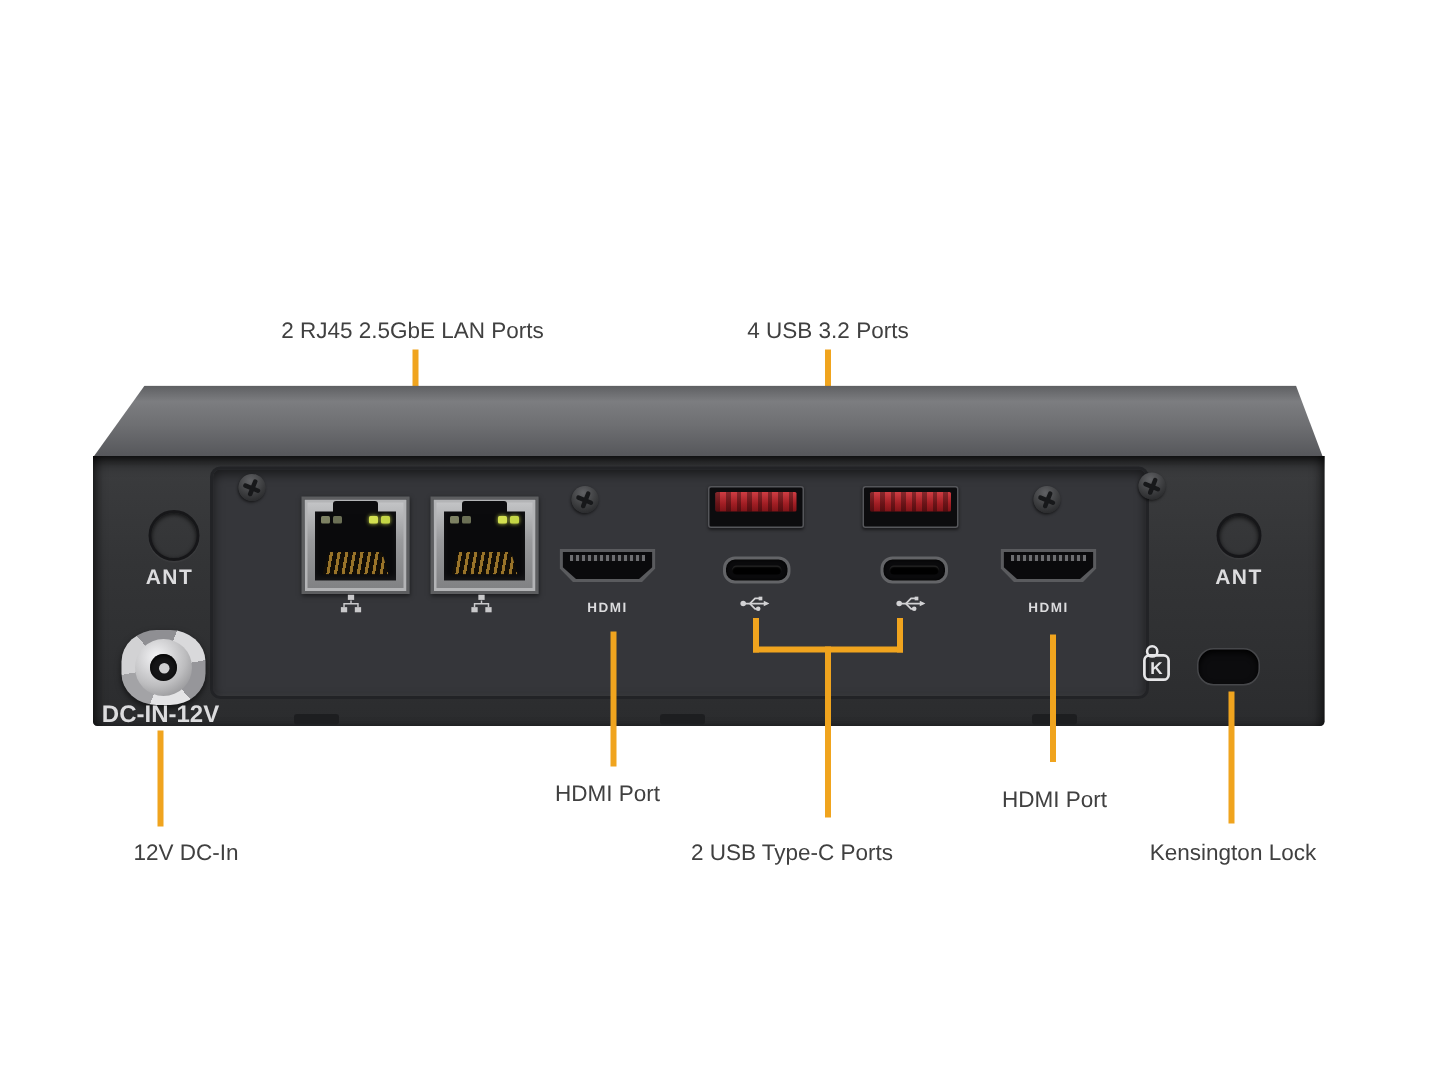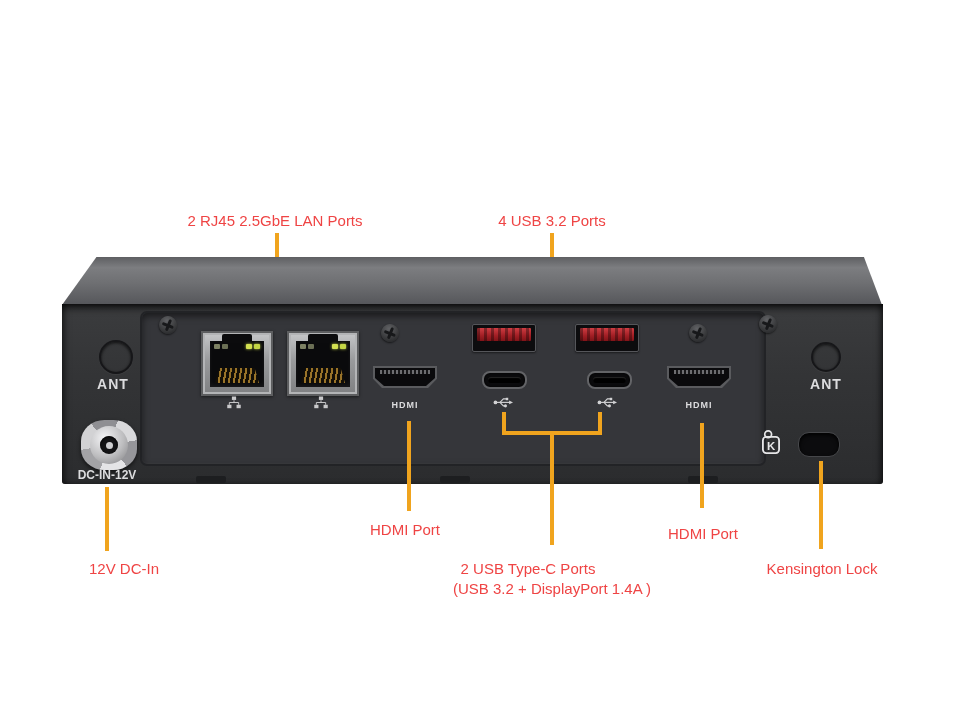--- a/index.html
+++ b/index.html
@@ -2,21 +2,21 @@
 <html><head>
 <meta charset="utf-8">
 <style>
   html,body{margin:0;padding:0;background:#ffffff;}
   .stage{position:relative;width:960px;height:720px;background:#ffffff;overflow:hidden;
          font-family:"Liberation Sans",sans-serif;color:#1a1a1a;}
 
   
   .title{position:absolute;left:480px;top:75px;transform:translateX(-50%);
          font-style:italic;font-size:16px;color:#111;white-space:nowrap;}
-  .lbl{position:absolute;transform:translateX(-50%);font-size:15px;color:#ef4444;
+  .lbl{position:absolute;transform:translateX(-50%);font-size:15px;color:#404040;
        white-space:nowrap;text-align:right;line-height:20px;}
 
   
   .cl{position:absolute;background:#F0A41E;}
 
   
   .top-face{position:absolute;left:62px;top:257px;width:820px;height:48px;
             clip-path:polygon(4.2% 0,97.8% 0,100% 100%,0 100%);
             background:linear-gradient(180deg,#5e5f62 0,#7c7d80 22%,#6e6f72 55%,#55565a 100%);}
   .front-face{position:absolute;left:62px;top:304px;width:821px;height:180px;
@@ -27,21 +27,21 @@
               border-radius:0 0 3px 3px;}
   .io-panel{position:absolute;left:140px;top:311px;width:622px;height:151px;
             background:#35363a;border:2px solid #222326;border-radius:7px;
             box-shadow:inset 0 3px 7px rgba(0,0,0,.55),inset 0 -1px 2px rgba(255,255,255,.05);}
   .notch{position:absolute;height:7px;width:30px;background:#1d1e20;border-radius:2px;top:476px;}
 
   
   .silk{position:absolute;transform:translateX(-50%);color:#dcdcde;font-weight:bold;
         white-space:nowrap;letter-spacing:1px;}
   .silk-ant{font-size:14px;}
-  .silk-dc{font-size:12px;letter-spacing:0;text-align:right;}
+  .silk-dc{font-size:16px;letter-spacing:0;text-align:right;}
   .silk-hdmi{font-size:9px;letter-spacing:1px;}
 
   .ant-hole{position:absolute;border-radius:50%;border:2px solid rgba(15,15,17,.8);
             box-shadow:inset 0 1px 3px rgba(0,0,0,.7),0 1px 1px rgba(255,255,255,.05);}
 
   
   .screw{position:absolute;width:18px;height:18px;border-radius:50%;
          background:radial-gradient(circle at 35% 30%,#606164,#3a3b3d 55%,#232426 90%);
          box-shadow:0 1px 2px rgba(0,0,0,.6);transform:rotate(22deg);}
   .screw::before{content:'';position:absolute;left:3px;right:3px;top:50%;height:3px;
@@ -259,16 +259,15 @@
 
   <div class="cl" style="left:407px;top:421px;width:4px;height:90px;"></div>
   <div class="cl" style="left:700px;top:423px;width:4px;height:85px;"></div>
   <div class="cl" style="left:105px;top:487px;width:4px;height:64px;"></div>
   <div class="cl" style="left:819px;top:461px;width:4px;height:88px;"></div>
 
   <div class="lbl" style="left:405px;top:520px;">HDMI Port</div>
   <div class="lbl" style="left:703px;top:524px;">HDMI Port</div>
   <div class="lbl" style="left:124px;top:559px;">12V DC-In</div>
   <div class="lbl" style="left:528px;top:559px;">2 USB Type-C Ports</div>
-  <div class="lbl" style="left:552px;top:579px;">(USB 3.2 + DisplayPort 1.4A )</div>
   <div class="lbl" style="left:822px;top:559px;">Kensington Lock</div>
 
 </div>
 
 </body></html>

